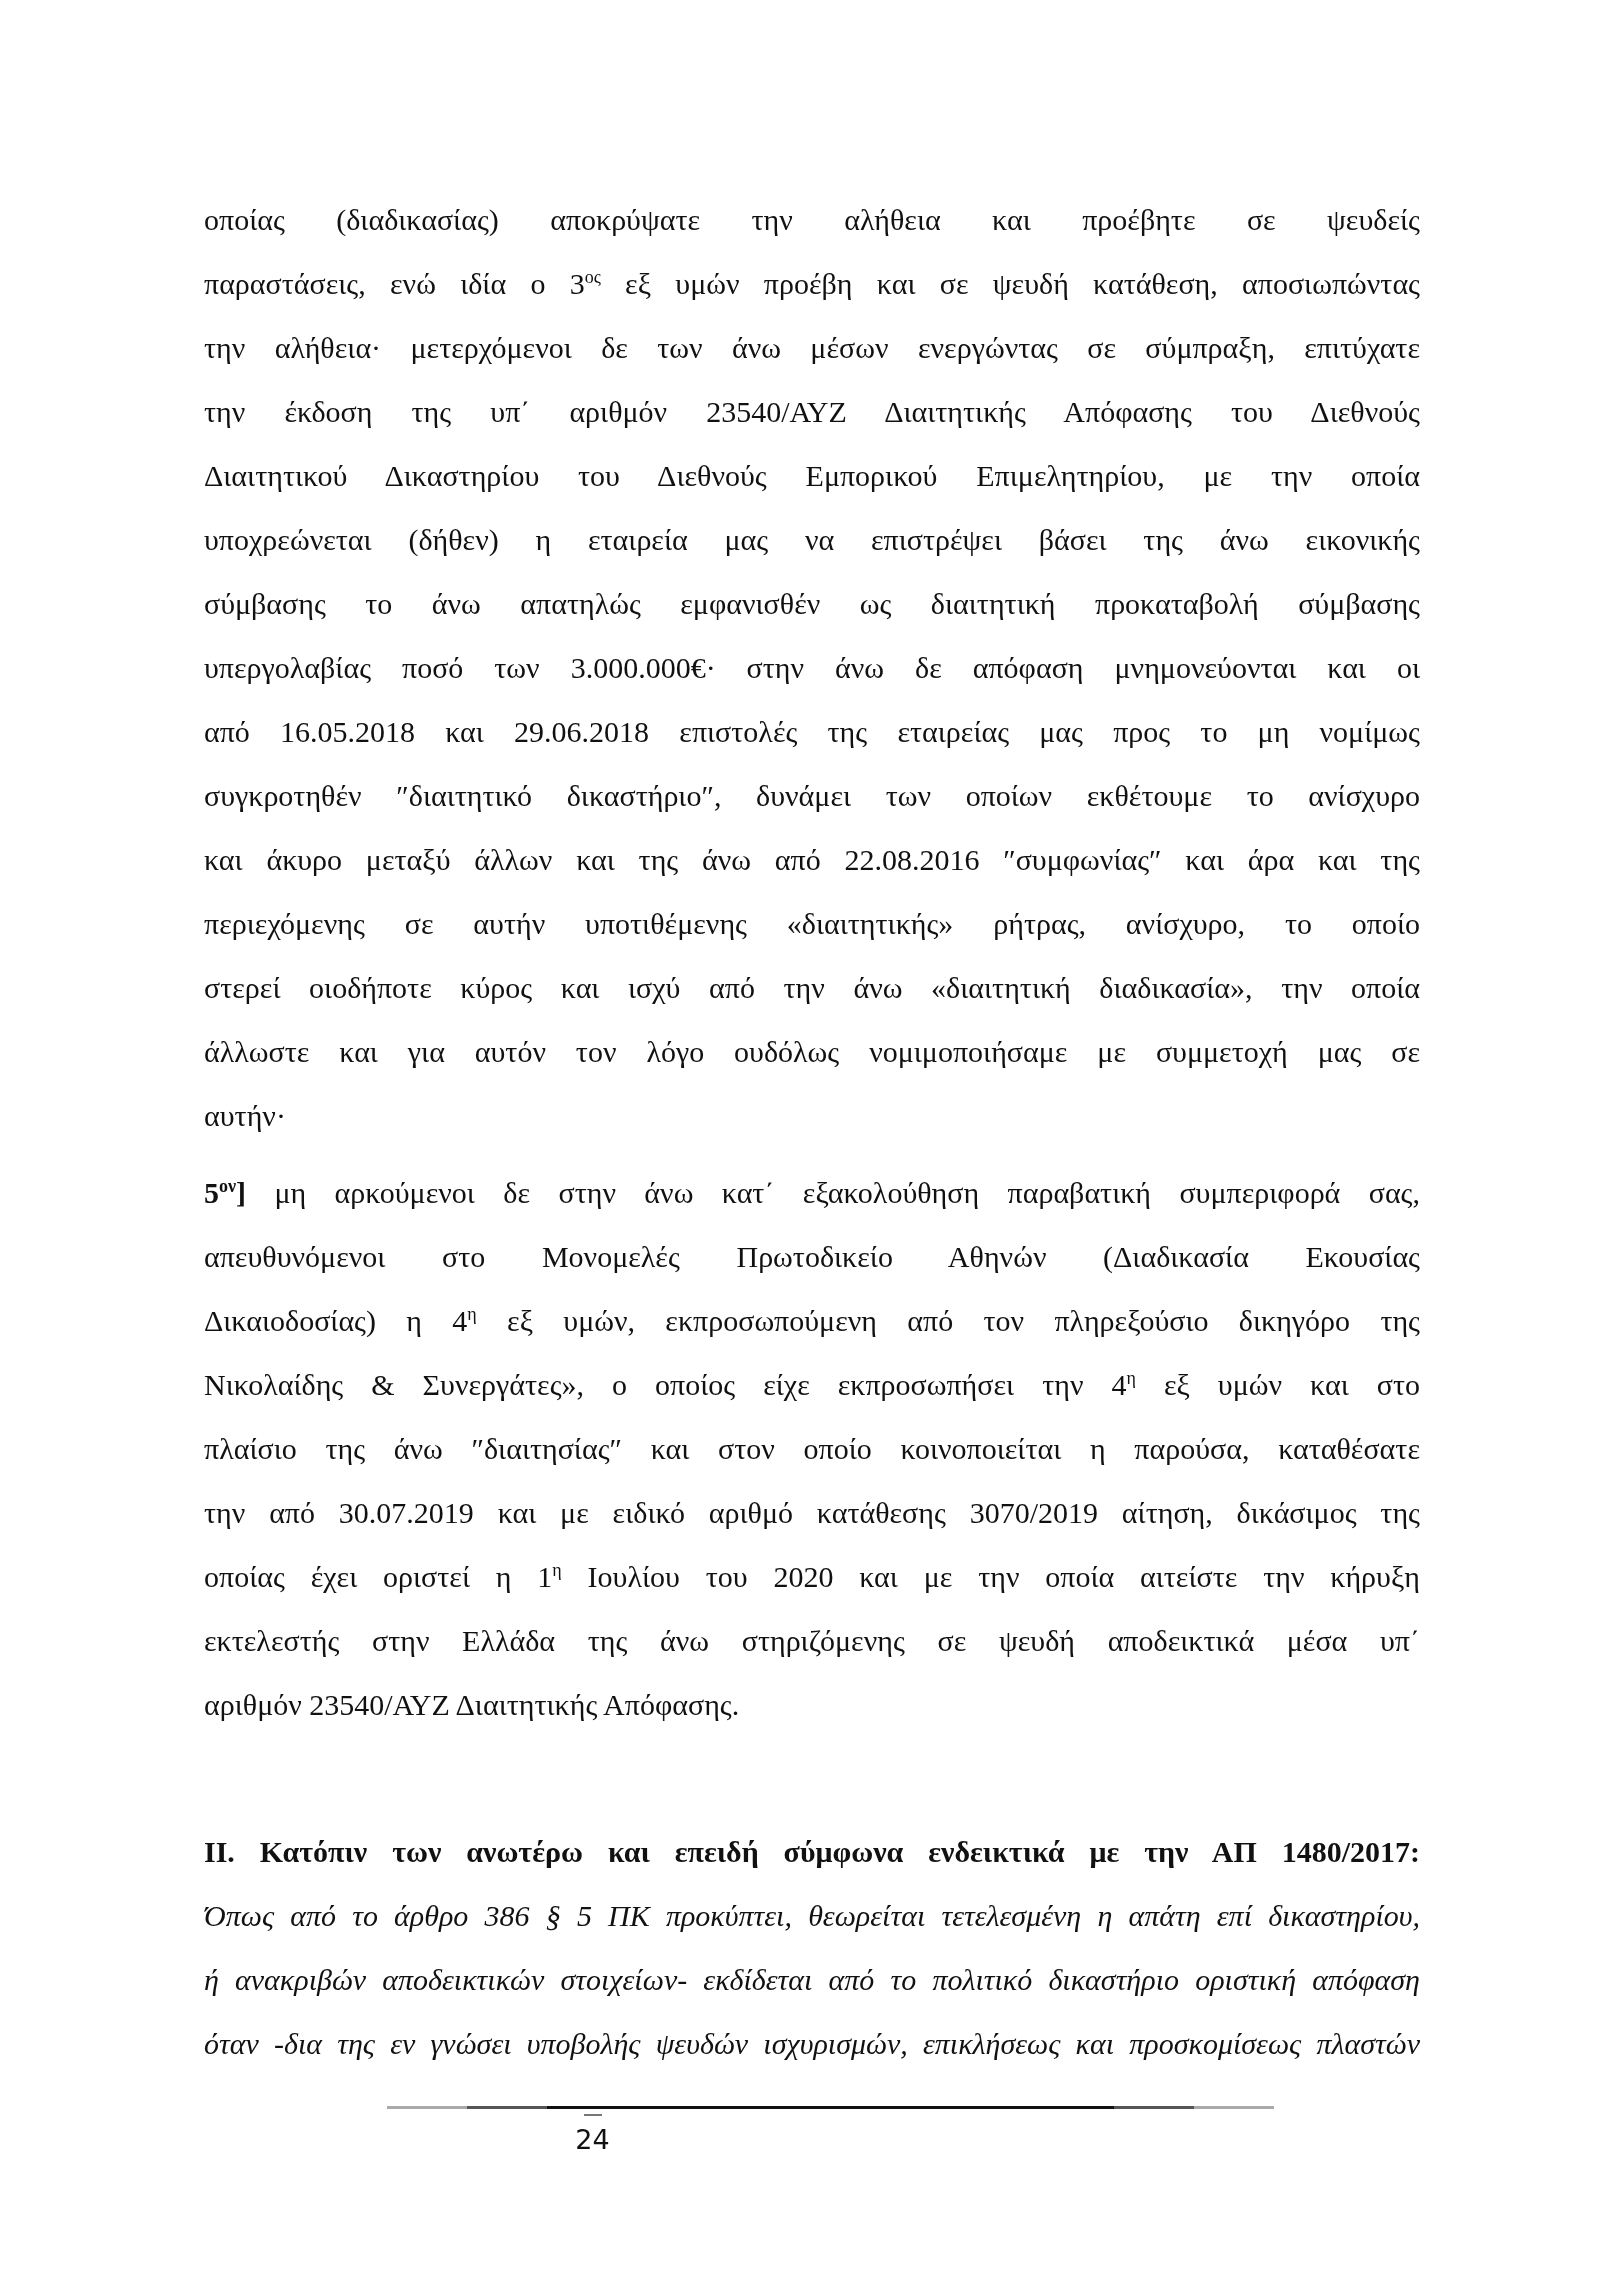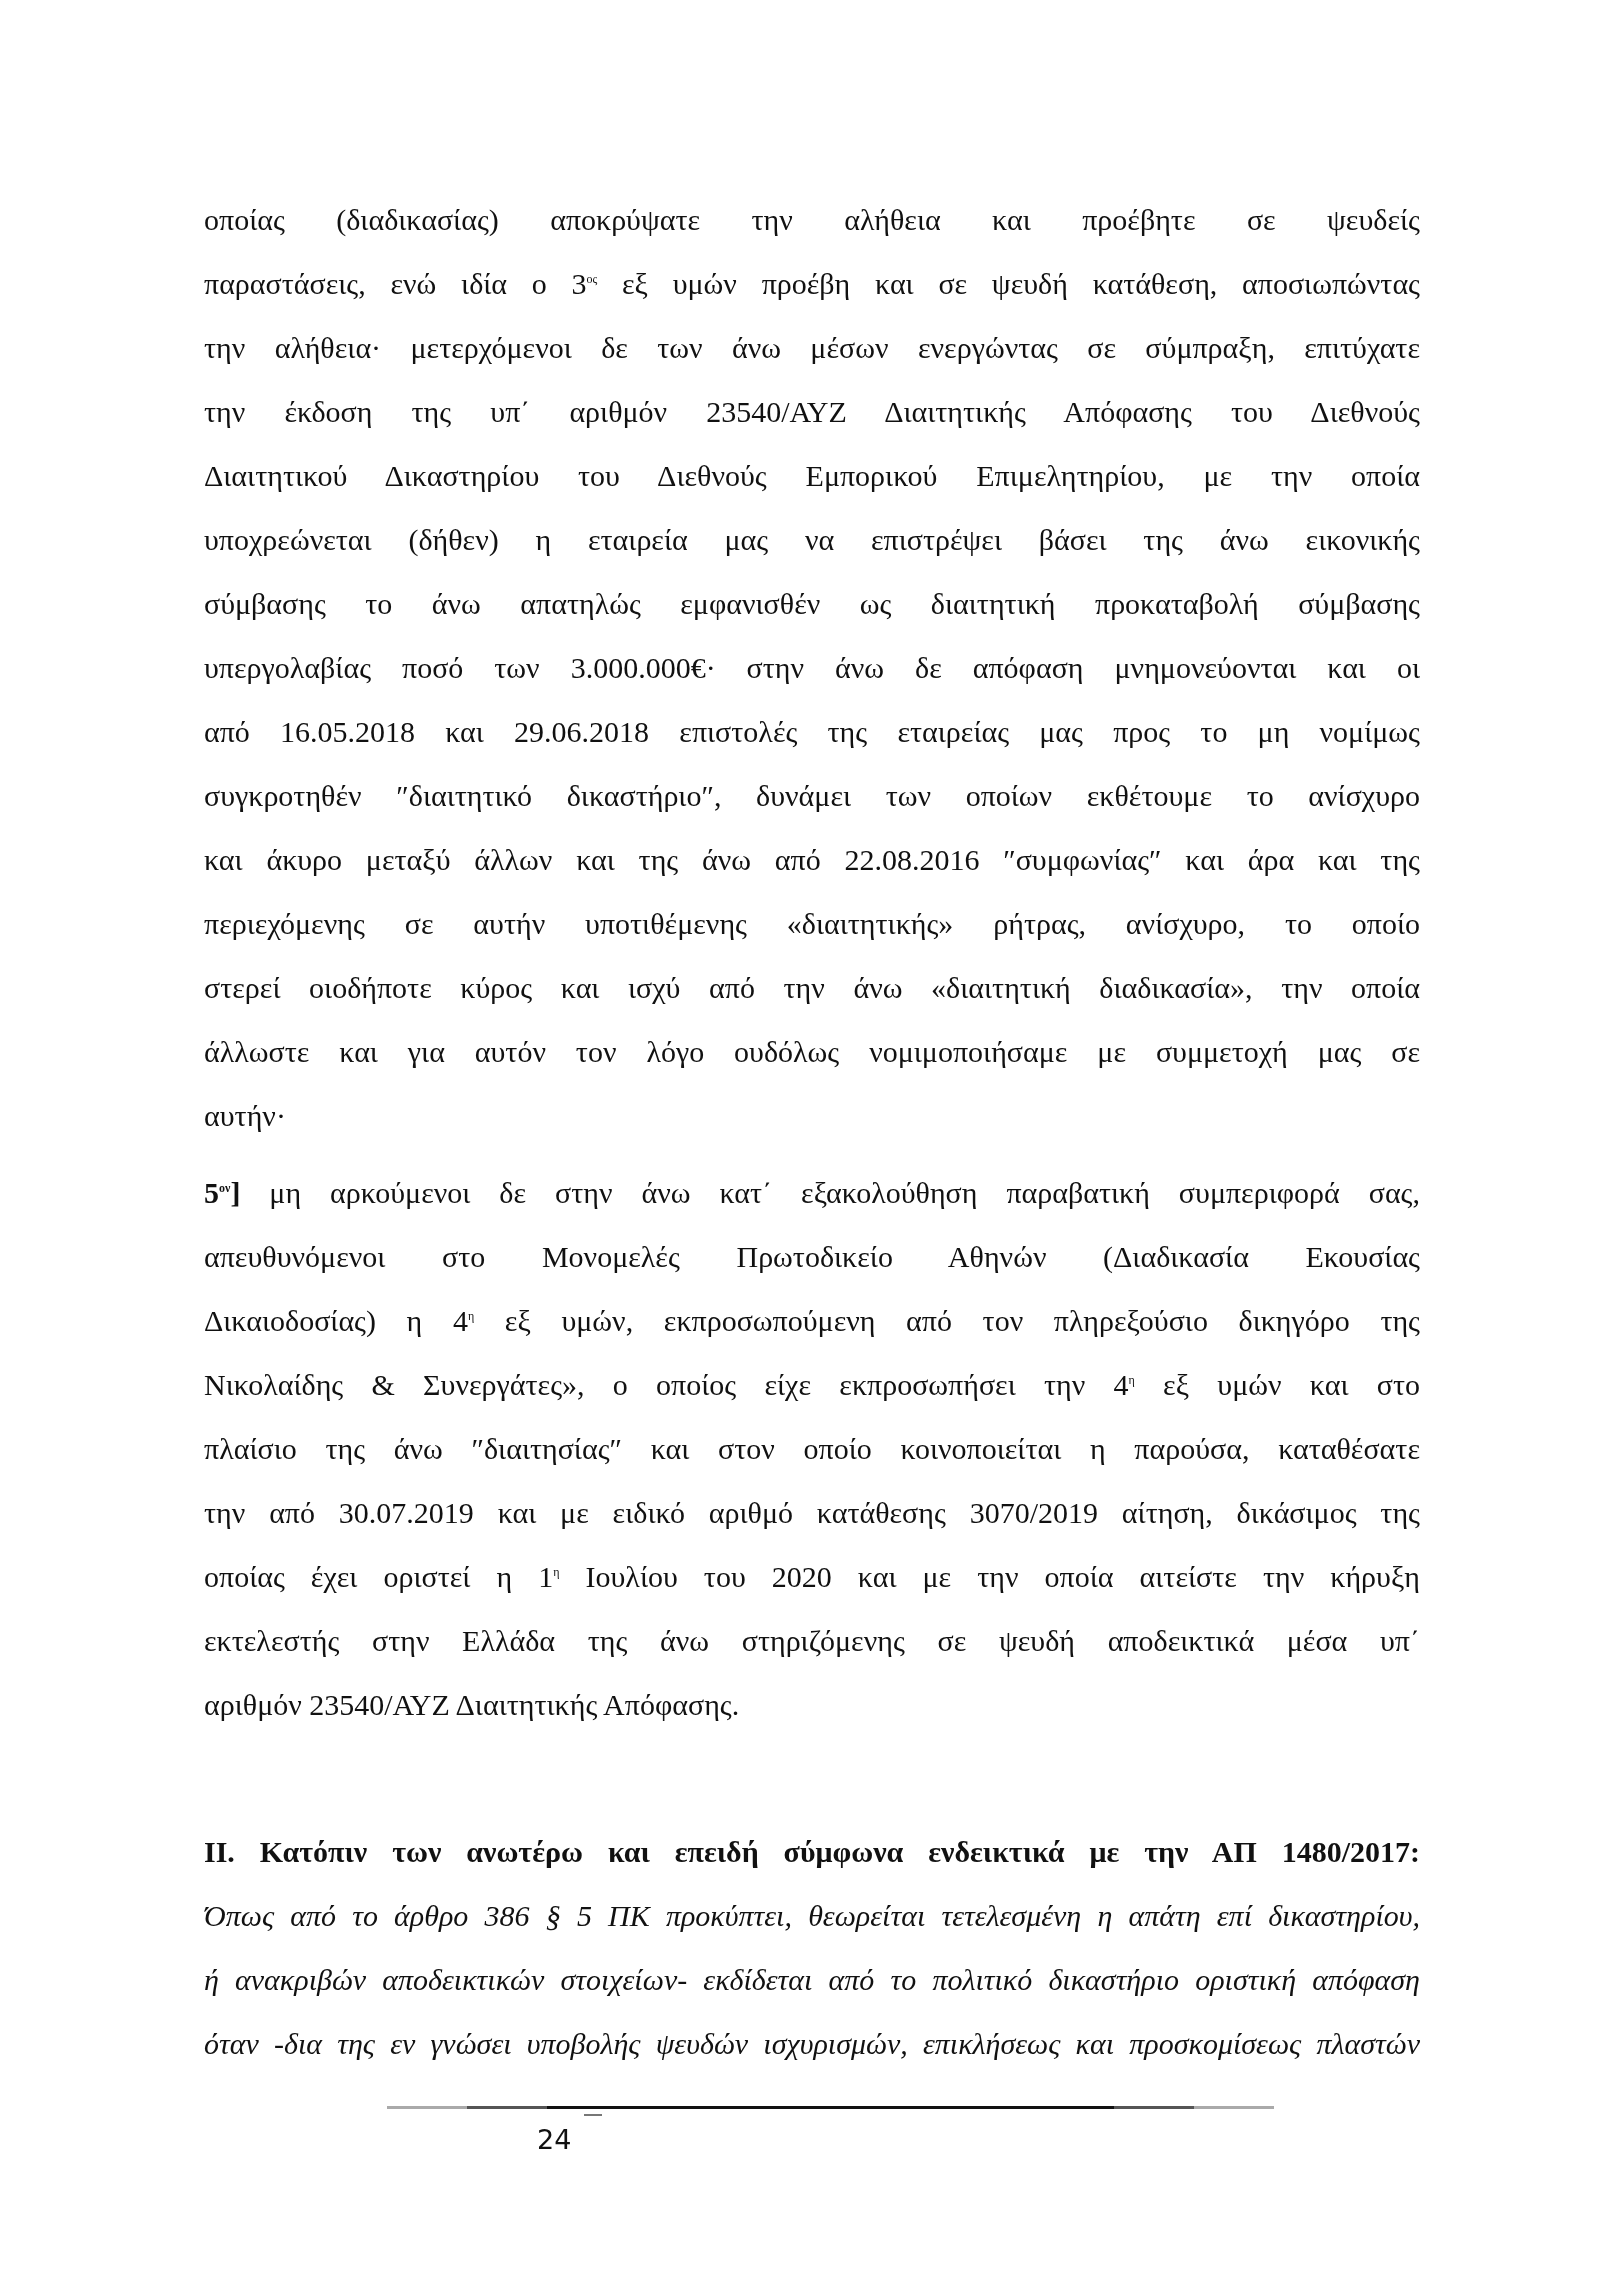--- a/index.html
+++ b/index.html
@@ -6,28 +6,28 @@
   body { width: 1620px; height: 2293px; position: relative; overflow: hidden;
          font-family: "Liberation Serif", "DejaVu Serif", serif; color: #111; }
   .page { position: absolute; left: 0; top: 0; width: 1620px; height: 2293px; background: #fff; }
   .body-text { position: absolute; left: 204px; width: 1216px; font-size: 30px; }
   .line { display: block; height: 64px; line-height: 64px; white-space: nowrap;
           text-align: justify; text-align-last: justify; }
   .line.last { text-align-last: left; }
   .p1 { top: 188px; }
   .p2 { top: 1161px; }
   .p3 { top: 1820px; }
-  sup { font-size: 12px; line-height: 0; vertical-align: 10.7px; }
+  sup { font-size: 18px; line-height: 0; vertical-align: 10.7px; }
   .bold { font-weight: bold; }
   .heading { font-weight: bold; }
   .italic { font-style: italic; }
   .footer-rule { position: absolute; top: 2106px; left: 387px; width: 887px; height: 2.7px;
     background: linear-gradient(to right, #aaa 0%, #aaa 9%, #555 9%, #555 18%, #111 18%, #111 82%, #555 82%, #555 91%, #aaa 91%); }
   .footer-tick { position: absolute; top: 2114px; left: 584px; width: 18px; height: 1.8px; background: #777; }
-  .page-number { position: absolute; top: 2124px; left: 537px; width: 111px; text-align: left;
+  .page-number { position: absolute; top: 2124px; left: 537px; width: 111px; text-align: center;
     font-family: "DejaVu Sans", "Liberation Sans", sans-serif; font-size: 27px; color: #111; }
 </style>
 </head>
 <body>
 
 <div class="page">
 
   <div class="body-text p1">
     <span class="line">οποίας (διαδικασίας)  αποκρύψατε  την αλήθεια και  προέβητε σε  ψευδείς</span>
     <span class="line"><span>παραστάσεις, ενώ ιδία ο 3</span><sup>ος</sup><span> εξ υμών προέβη και σε  ψευδή κατάθεση, αποσιωπώντας</span></span>

